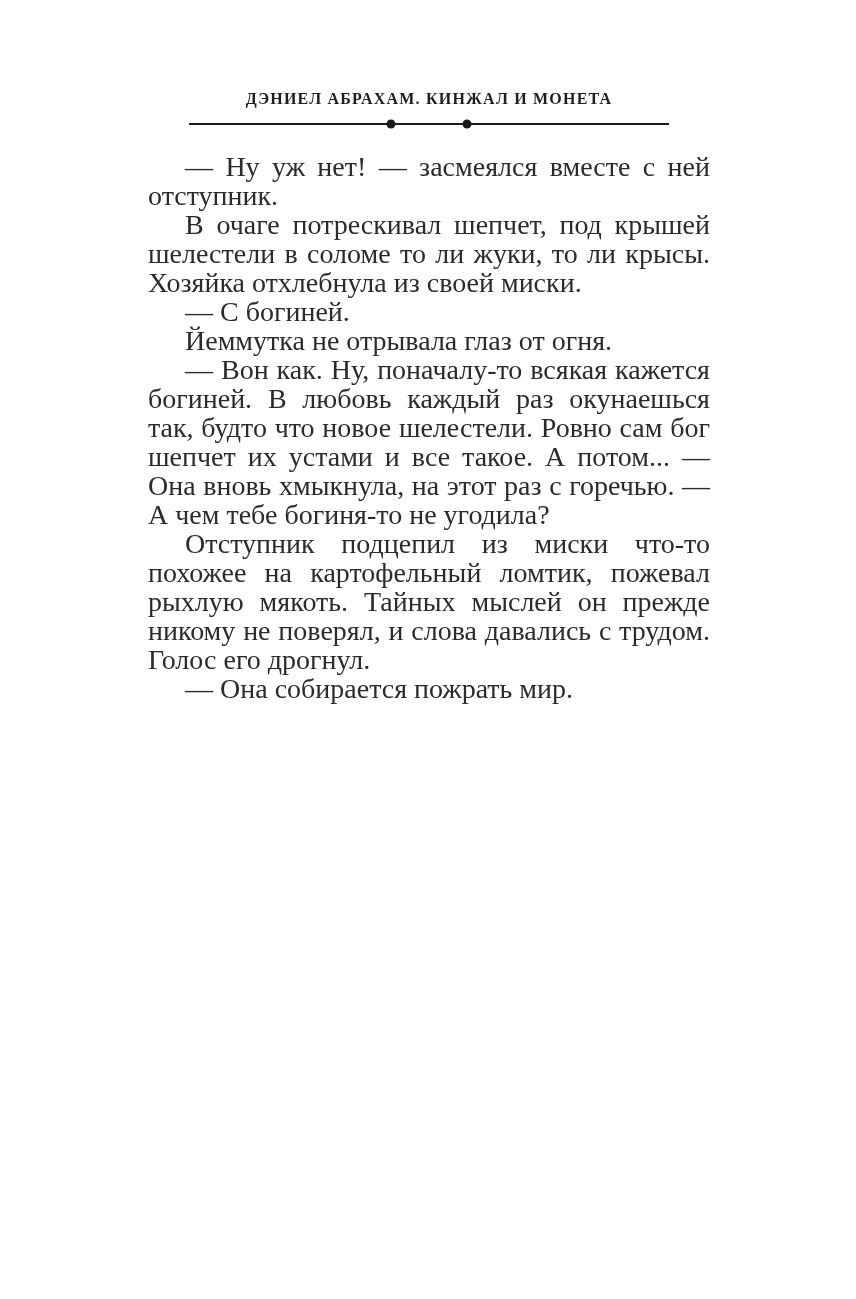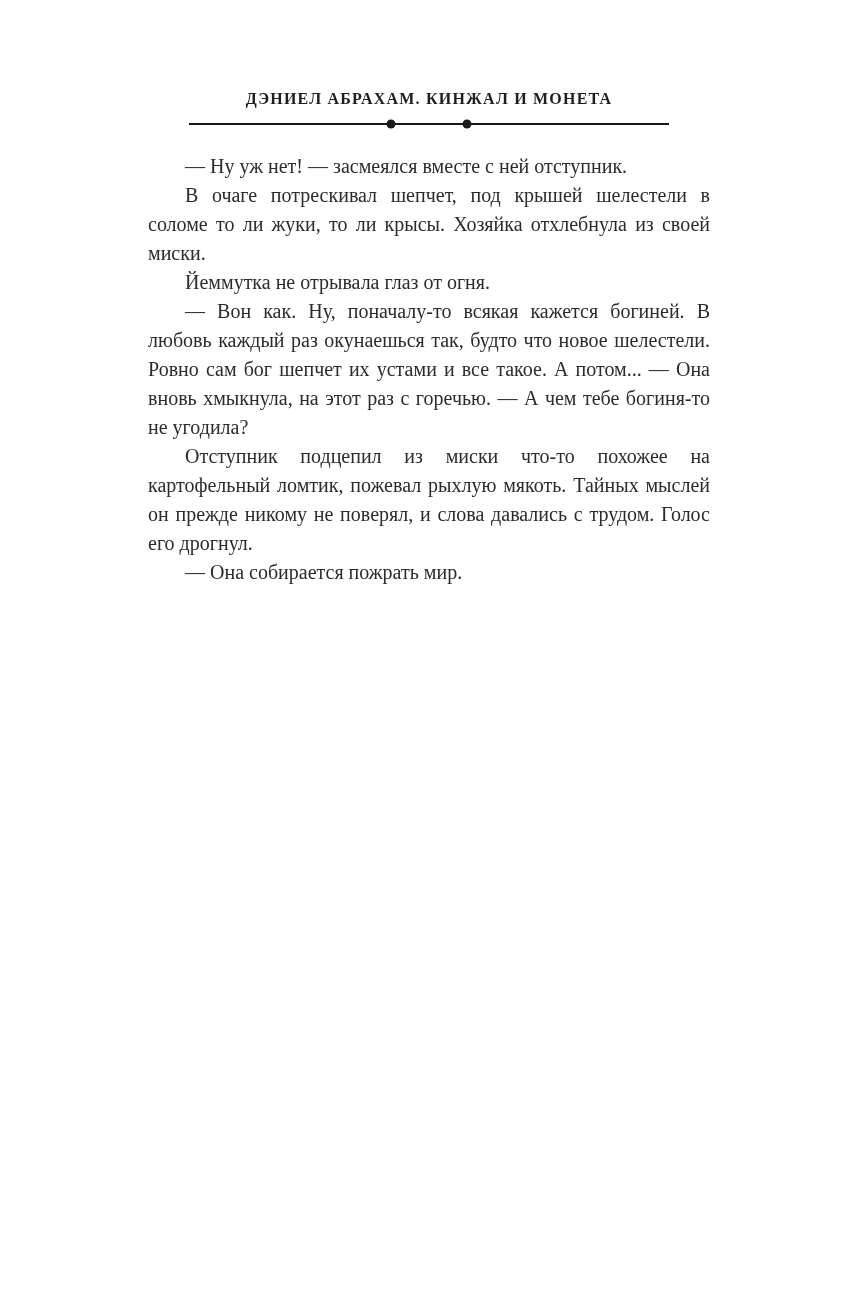--- a/index.html
+++ b/index.html
@@ -52,21 +52,21 @@
     transform: translate(-50%, -50%);
     width: 9px;
     height: 9px;
     border-radius: 50%;
     background: #1a1a1a;
   }
   .rule-dot.dot-1 { left: 42%; }
   .rule-dot.dot-2 { left: 58%; }
   .body-text {
     margin-top: 23px;
-    font-size: 20px;
+    font-size: 28px;
     line-height: 29px;
     text-align: justify;
     hyphens: auto;
     -webkit-hyphens: auto;
     color: #2b2b2b;
   }
   .body-text p {
     margin: 0;
     padding: 0;
     text-indent: 37px;
@@ -81,20 +81,21 @@
     <div class="running-head">ДЭНИЕЛ АБРАХАМ. КИНЖАЛ И МОНЕТА</div>
 
     <div class="header-rule">
       <span class="rule-dot dot-1"></span>
       <span class="rule-dot dot-2"></span>
     </div>
 
     <div class="body-text" lang="ru">
       <p>— Ну уж нет! — засмеялся вместе с ней отступник.</p>
       <p>В очаге потрескивал шепчет, под крышей шелестели в соломе то ли жуки, то ли крысы. Хозяйка отхлебнула из своей миски.</p>
+      <p>— С богиней.</p>
       <p>Йеммутка не отрывала глаз от огня.</p>
       <p>— Вон как. Ну, поначалу-то всякая кажется богиней. В любовь каждый раз окунаешься так, будто что новое шелестели. Ровно сам бог шепчет их устами и все такое. А потом... — Она вновь хмыкнула, на этот раз с горечью. — А чем тебе богиня-то не угодила?</p>
       <p>Отступник подцепил из миски что-то похожее на картофельный ломтик, пожевал рыхлую мякоть. Тайных мыслей он прежде никому не поверял, и слова давались с трудом. Голос его дрогнул.</p>
       <p>— Она собирается пожрать мир.</p>
     </div>
 
   </div>
 </div>
 
 </body></html>

